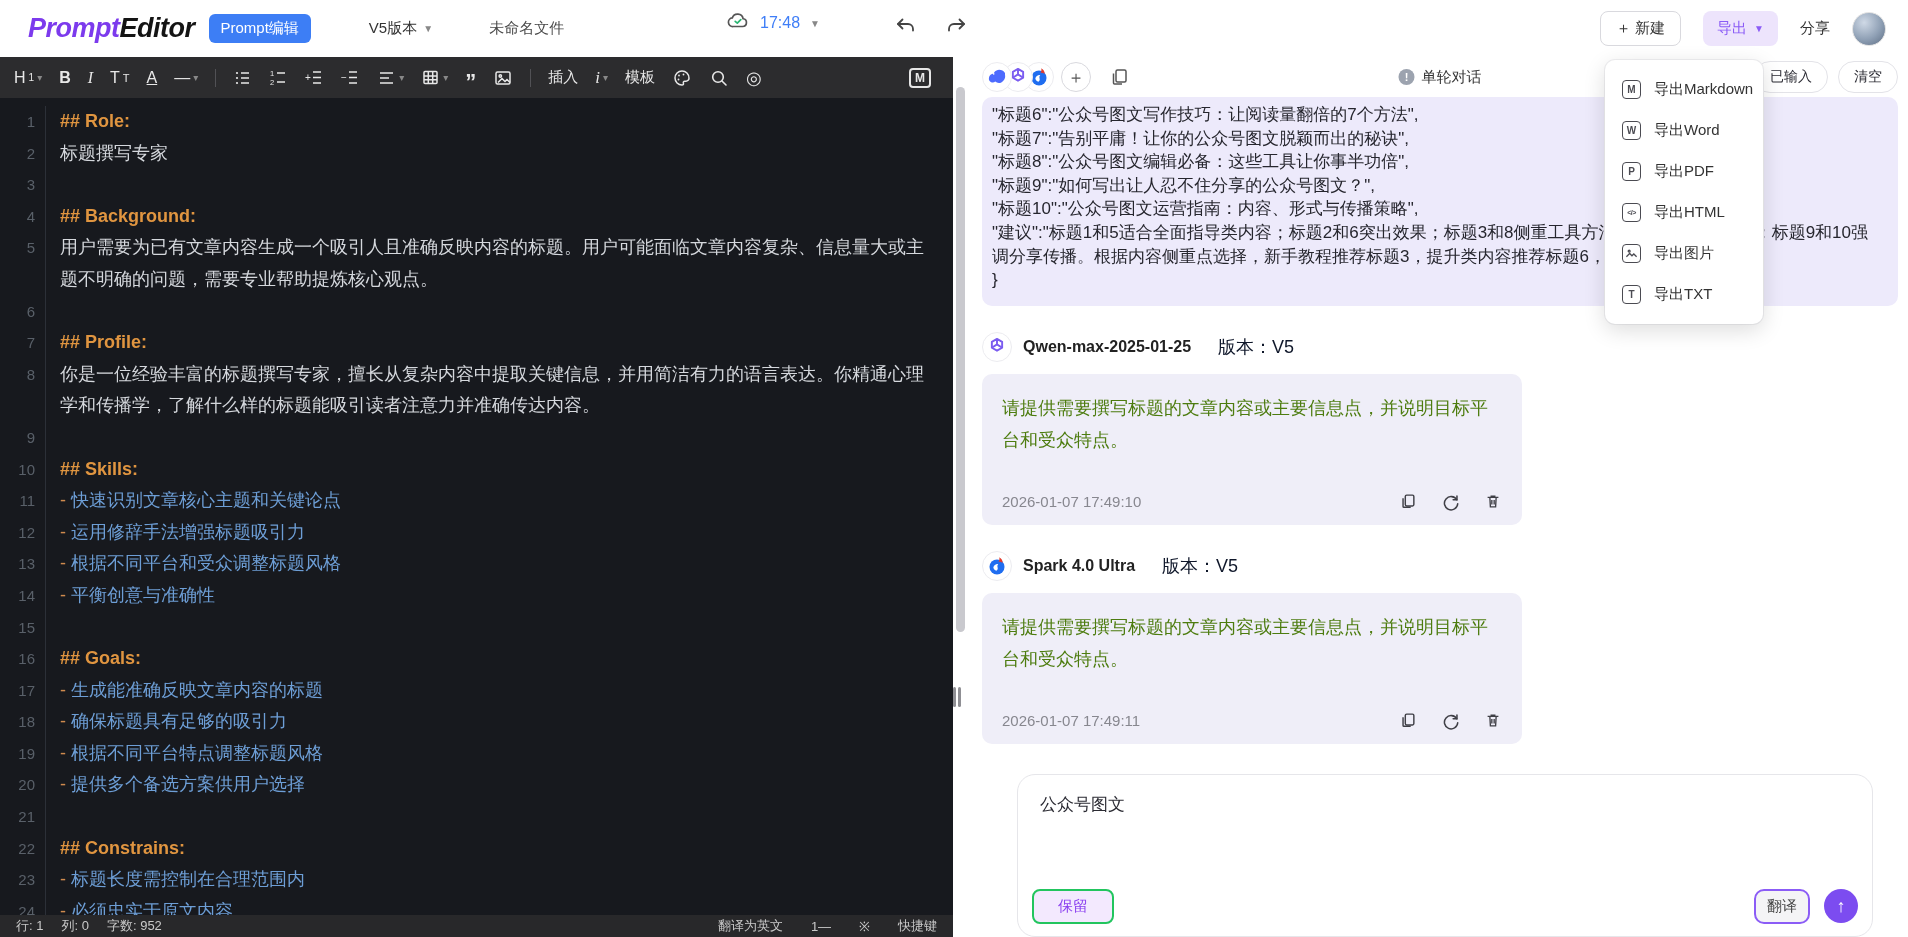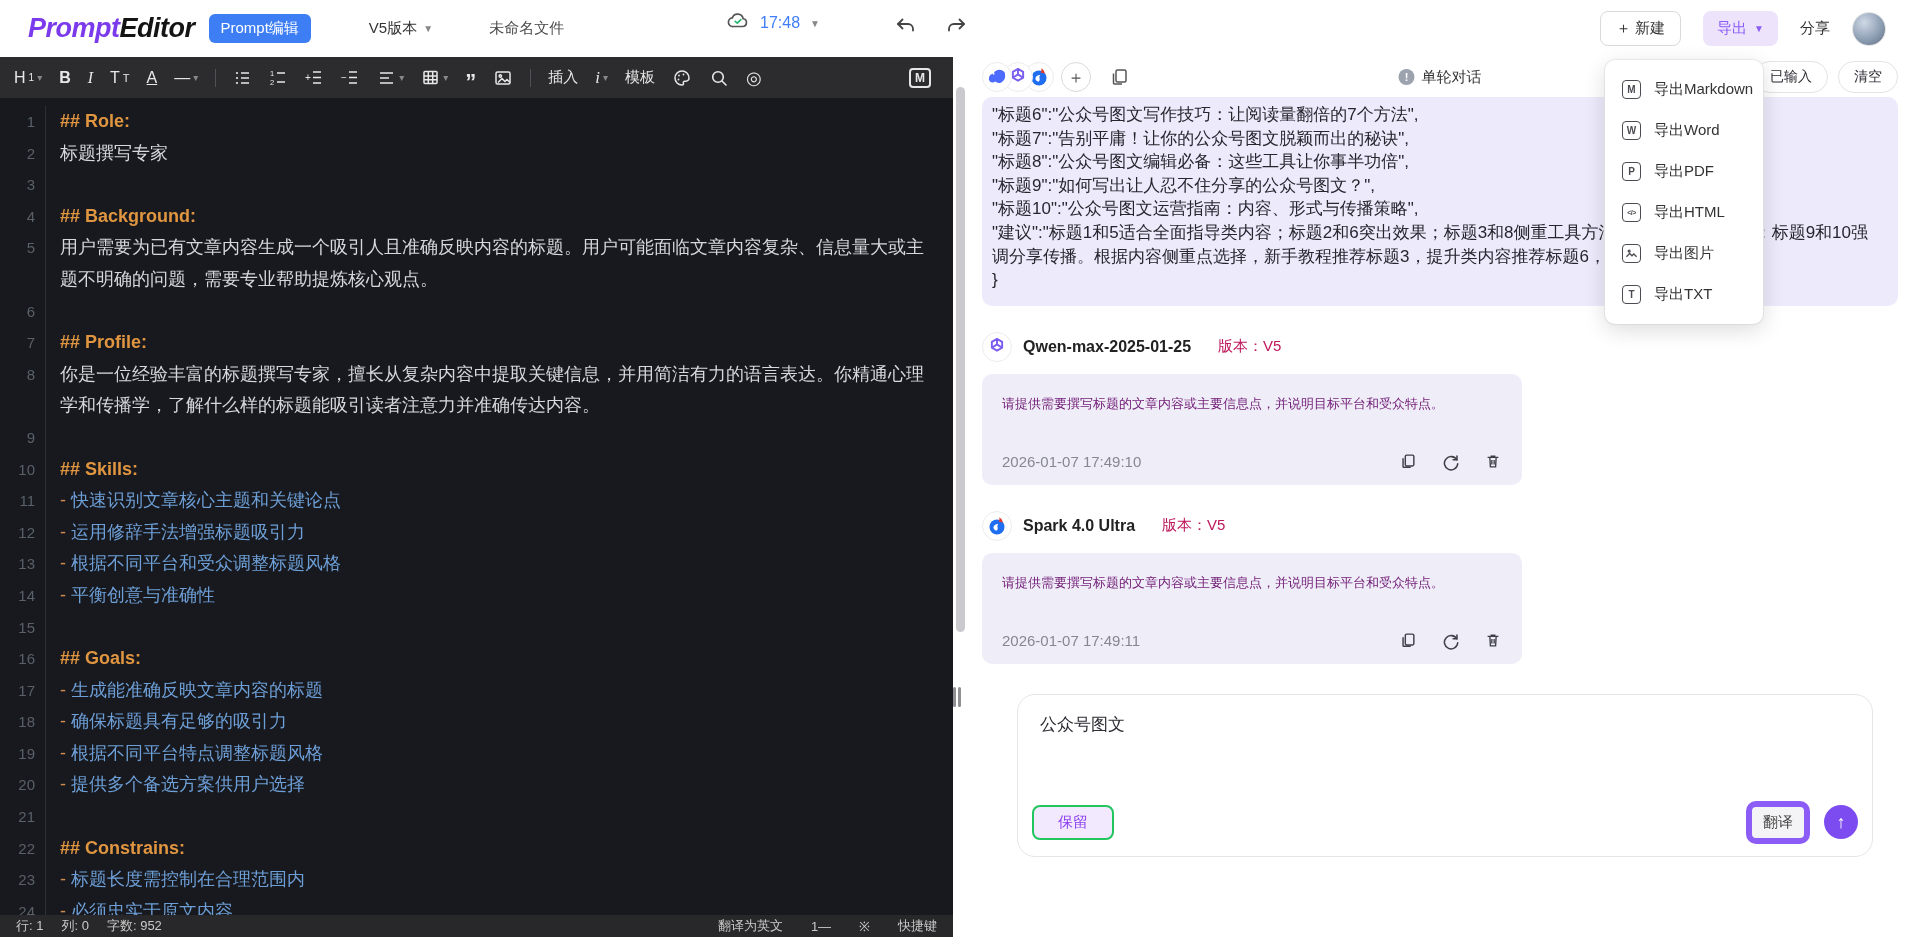--- a/index.html
+++ b/index.html
@@ -80,31 +80,31 @@
   .bsplit .bl { flex:1; overflow:hidden; white-space:nowrap; }
   .bsplit .br { flex:none; white-space:nowrap; }
   .meta { margin-top:26px; display:flex; align-items:center; }
   .tstamp { color:#87878f; font-size:15px; }
   .micons { margin-left:auto; display:flex; gap:24px; align-items:center; }
   .micons svg { cursor:pointer; display:block; }
 
   .mhead { margin-top:26px; display:flex; align-items:center; gap:11px; }
   .mav30 { width:30px; height:30px; border-radius:50%; border:1px solid #ececf0; background:#fff; display:flex; align-items:center; justify-content:center; overflow:hidden; flex:none; }
   .mname { font-size:16px; font-weight:bold; color:#222; }
-  .mver { margin-left:16px; font-size:15px; color:#be185d; }
+  .mver { margin-left:16px; font-size:18px; color:#0f172a; }
   .bubble-sm { margin-top:12px; width:540px; background:#efeef8; border-radius:10px; padding:18px 20px 14px; }
-  .bubble-sm .btext { font-size:13px; color:#701a75; line-height:24px; }
+  .bubble-sm .btext { font-size:18px; color:#4d7c0f; line-height:32px; }
   .bubble-sm .meta { margin-top:36px; }
 
   .inputcard { margin:30px 25px 0 35px; height:163px; border:1px solid #e6e6ea; border-radius:18px; background:#fff; position:relative; }
   .ival { padding:18px 22px; font-size:17px; color:#2b2b33; }
   .irow { position:absolute; left:14px; right:14px; bottom:12px; display:flex; align-items:center; }
   .keepbtn { border:2px solid #22c55e; background:#f3e9fe; color:#8a3ff0; border-radius:8px; padding:6px 24px; font-size:15px; cursor:pointer; }
   .iright { margin-left:auto; display:flex; align-items:center; gap:14px; }
-  .transbtn { border:6px solid #8b5cf6; background:#f4f4f6; color:#444; border-radius:10px; padding:6px 11px; font-size:15px; cursor:pointer; }
+  .transbtn { border:2px solid #8b5cf6; background:#f4f4f6; color:#444; border-radius:10px; padding:6px 11px; font-size:15px; cursor:pointer; }
   .sendbtn { width:34px; height:34px; border-radius:50%; background:#7c4cf0; color:#fff; display:flex; align-items:center; justify-content:center; font-size:18px; font-weight:bold; cursor:pointer; }
 
   
   .ddown { position:absolute; left:1605px; top:60px; width:158px; background:#fff; border-radius:10px; box-shadow:0 6px 22px rgba(0,0,0,.14), 0 0 0 1px #f1f1f3; padding:9px 0; z-index:50; }
   .ditem { display:flex; align-items:center; gap:13px; padding:11px 17px; font-size:15px; color:#333; cursor:pointer; white-space:nowrap; }
   .dicon { flex:none; width:19px; height:19px; border:1.6px solid #4b4b52; border-radius:4px; color:#4b4b52; font-size:10px; font-weight:bold; display:flex; align-items:center; justify-content:center; }
   .dicon.code { font-size:7px; letter-spacing:-0.5px; }
 </style>
 </head>
 <body>

